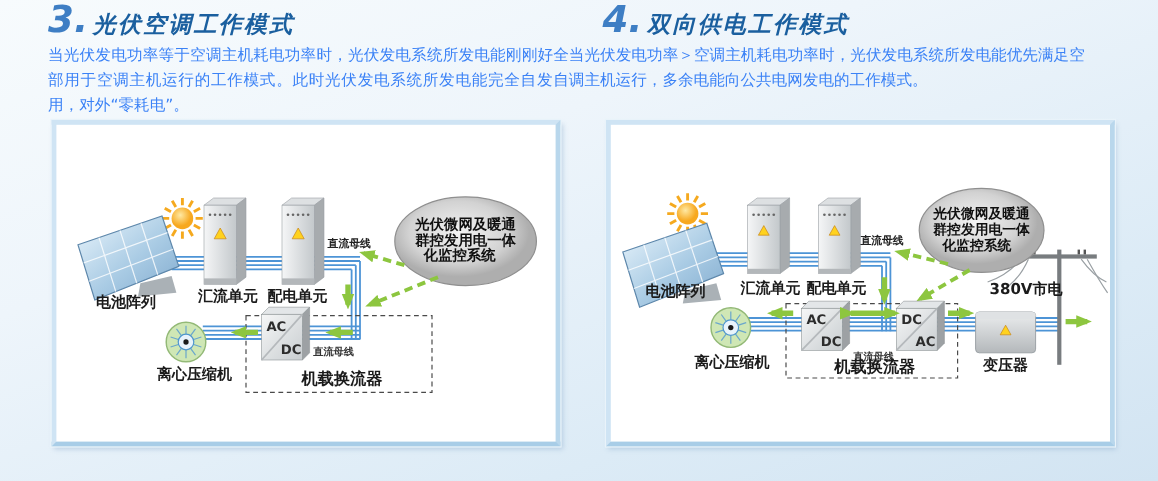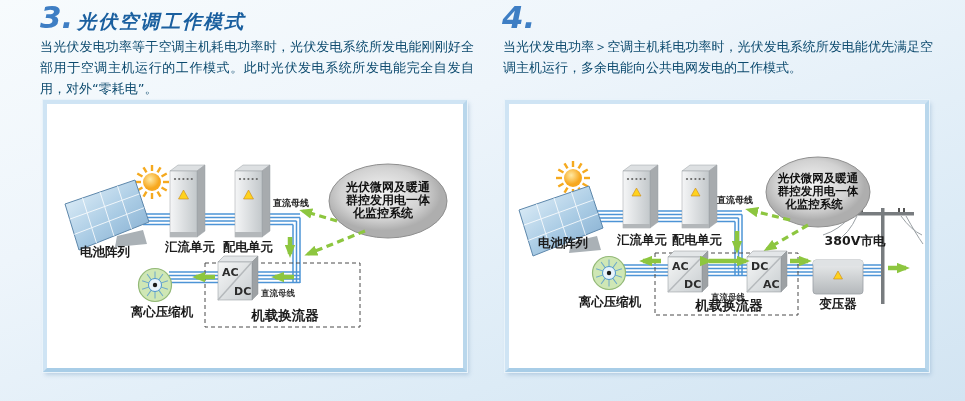--- a/index.html
+++ b/index.html
@@ -4,21 +4,21 @@
 <style>
   html,body{margin:0;padding:0;}
   body{
     width:965px;height:401px;position:relative;overflow:hidden;
     font-family:"DejaVu Sans","Liberation Sans",sans-serif;
     background:linear-gradient(160deg,#f7fbfd 0%,#eef5fb 35%,#dcebf6 75%,#d2e4f2 100%);
   }
   .col-header{position:absolute;display:flex;align-items:baseline;gap:4px;white-space:nowrap;}
   .big-number{font-size:31px;font-weight:bold;font-style:italic;color:#3e7ec4;line-height:1;}
   .mode-title{font-size:19px;font-weight:bold;font-style:italic;color:#1a5f9f;letter-spacing:2px;line-height:1;}
-  .mode-desc{position:absolute;font-size:13px;line-height:1.6;color:#0c4a6e;text-align:justify;}
+  .mode-desc{position:absolute;font-size:13px;line-height:1.6;color:#3b82f6;text-align:justify;}
   .panel{
     position:absolute;width:416px;height:264px;background:#ffffff;
     border:4px solid #cfe4f4;border-right-color:#b9d7ec;border-bottom-color:#a8cde7;
     box-shadow:0 0 0 1px #e9f3fa, 2px 3px 4px rgba(110,150,190,.35);
   }
   .panel svg{display:block;}
   text{font-family:"DejaVu Sans","Liberation Sans",sans-serif;}
   .lbl{font-size:12.5px;font-weight:bold;fill:#1b1b1b;}
   .lbl-s{font-size:8.5px;font-weight:bold;fill:#333;}
   .lbl-bus{font-size:9px;font-weight:bold;fill:#222;}
@@ -195,22 +195,23 @@
     </g>
     <circle cx="108" cy="181" r="6.5" fill="#e8f3fb" stroke="#4e96cc" stroke-width="1"></circle>
     <circle cx="108" cy="181" r="2.2" fill="#1a1a1a"></circle>
   </g>
   <text class="lbl" x="115" y="212" text-anchor="middle">离心压缩机</text>
 </svg>
 </div>
 
 <div class="col-header" style="left:502px;top:2px;">
   <span class="big-number">4.</span>
+  <span class="mode-title">双向供电工作模式</span>
 </div>
-<div class="mode-desc" style="left:503px;top:37px;width:430px;">当光伏发电功率＞空调主机耗电功率时，光伏发电系统所发电能优先满足空调主机运行，多余电能向公共电网发电的工作模式。</div>
+<div class="mode-desc" style="left:474px;top:37px;width:430px;">当光伏发电功率＞空调主机耗电功率时，光伏发电系统所发电能优先满足空调主机运行，多余电能向公共电网发电的工作模式。</div>
 
 <div class="panel" style="left:505px;top:100px;">
 <svg width="416" height="264" viewBox="0 0 416 264">
   <defs>
     <marker id="ahR" viewBox="0 0 10 8" refX="7" refY="4" markerWidth="13" markerHeight="11" orient="auto" markerUnits="userSpaceOnUse">
       <path d="M0,0 L10,4 L0,8 Z" fill="#8dc63f"></path>
     </marker>
     <radialGradient id="sunGR" cx="40%" cy="35%">
           <stop offset="0%" stop-color="#ffe9a3"></stop>
           <stop offset="100%" stop-color="#f7a81f"></stop>

